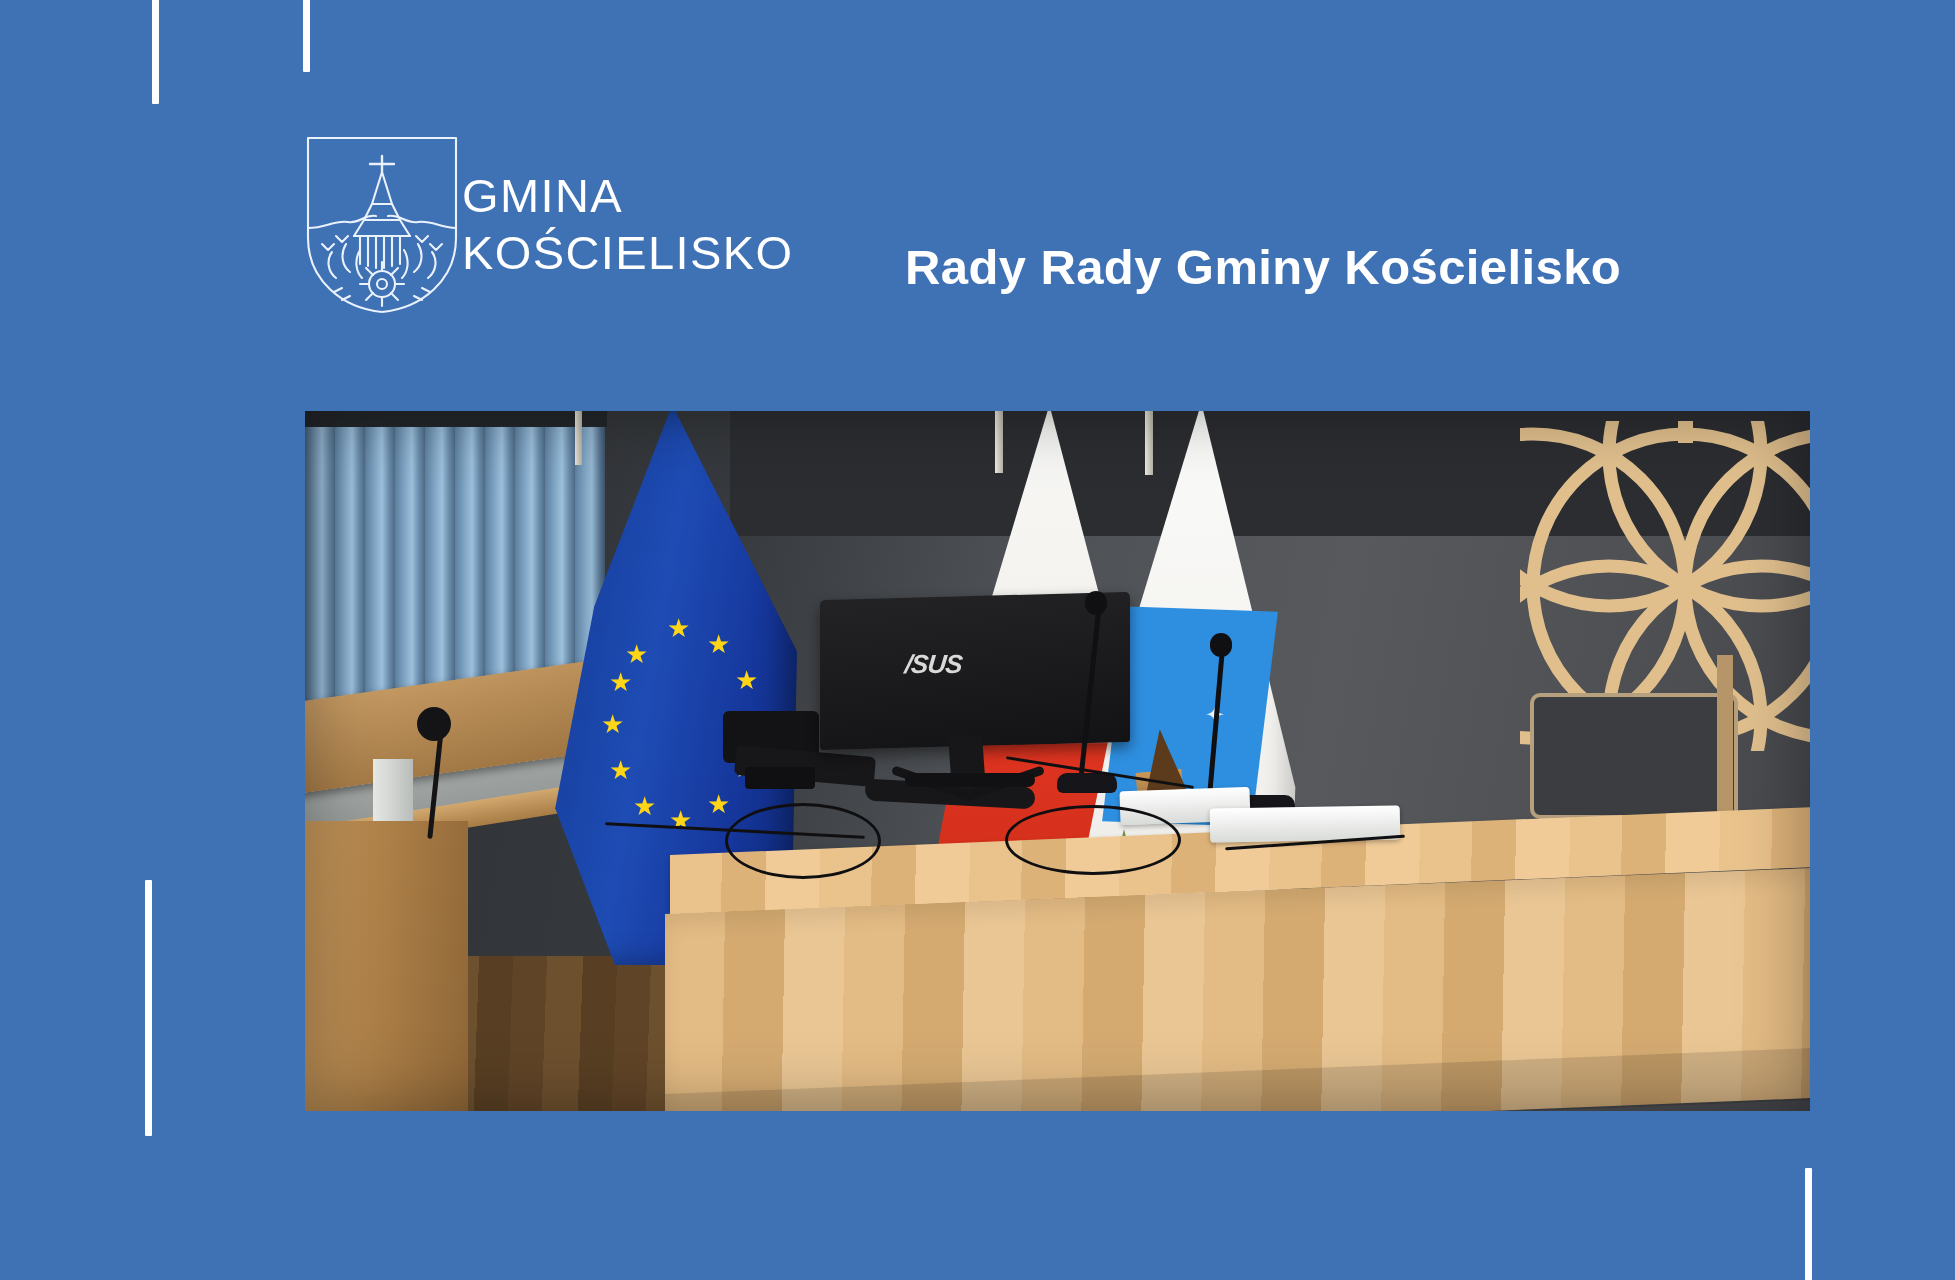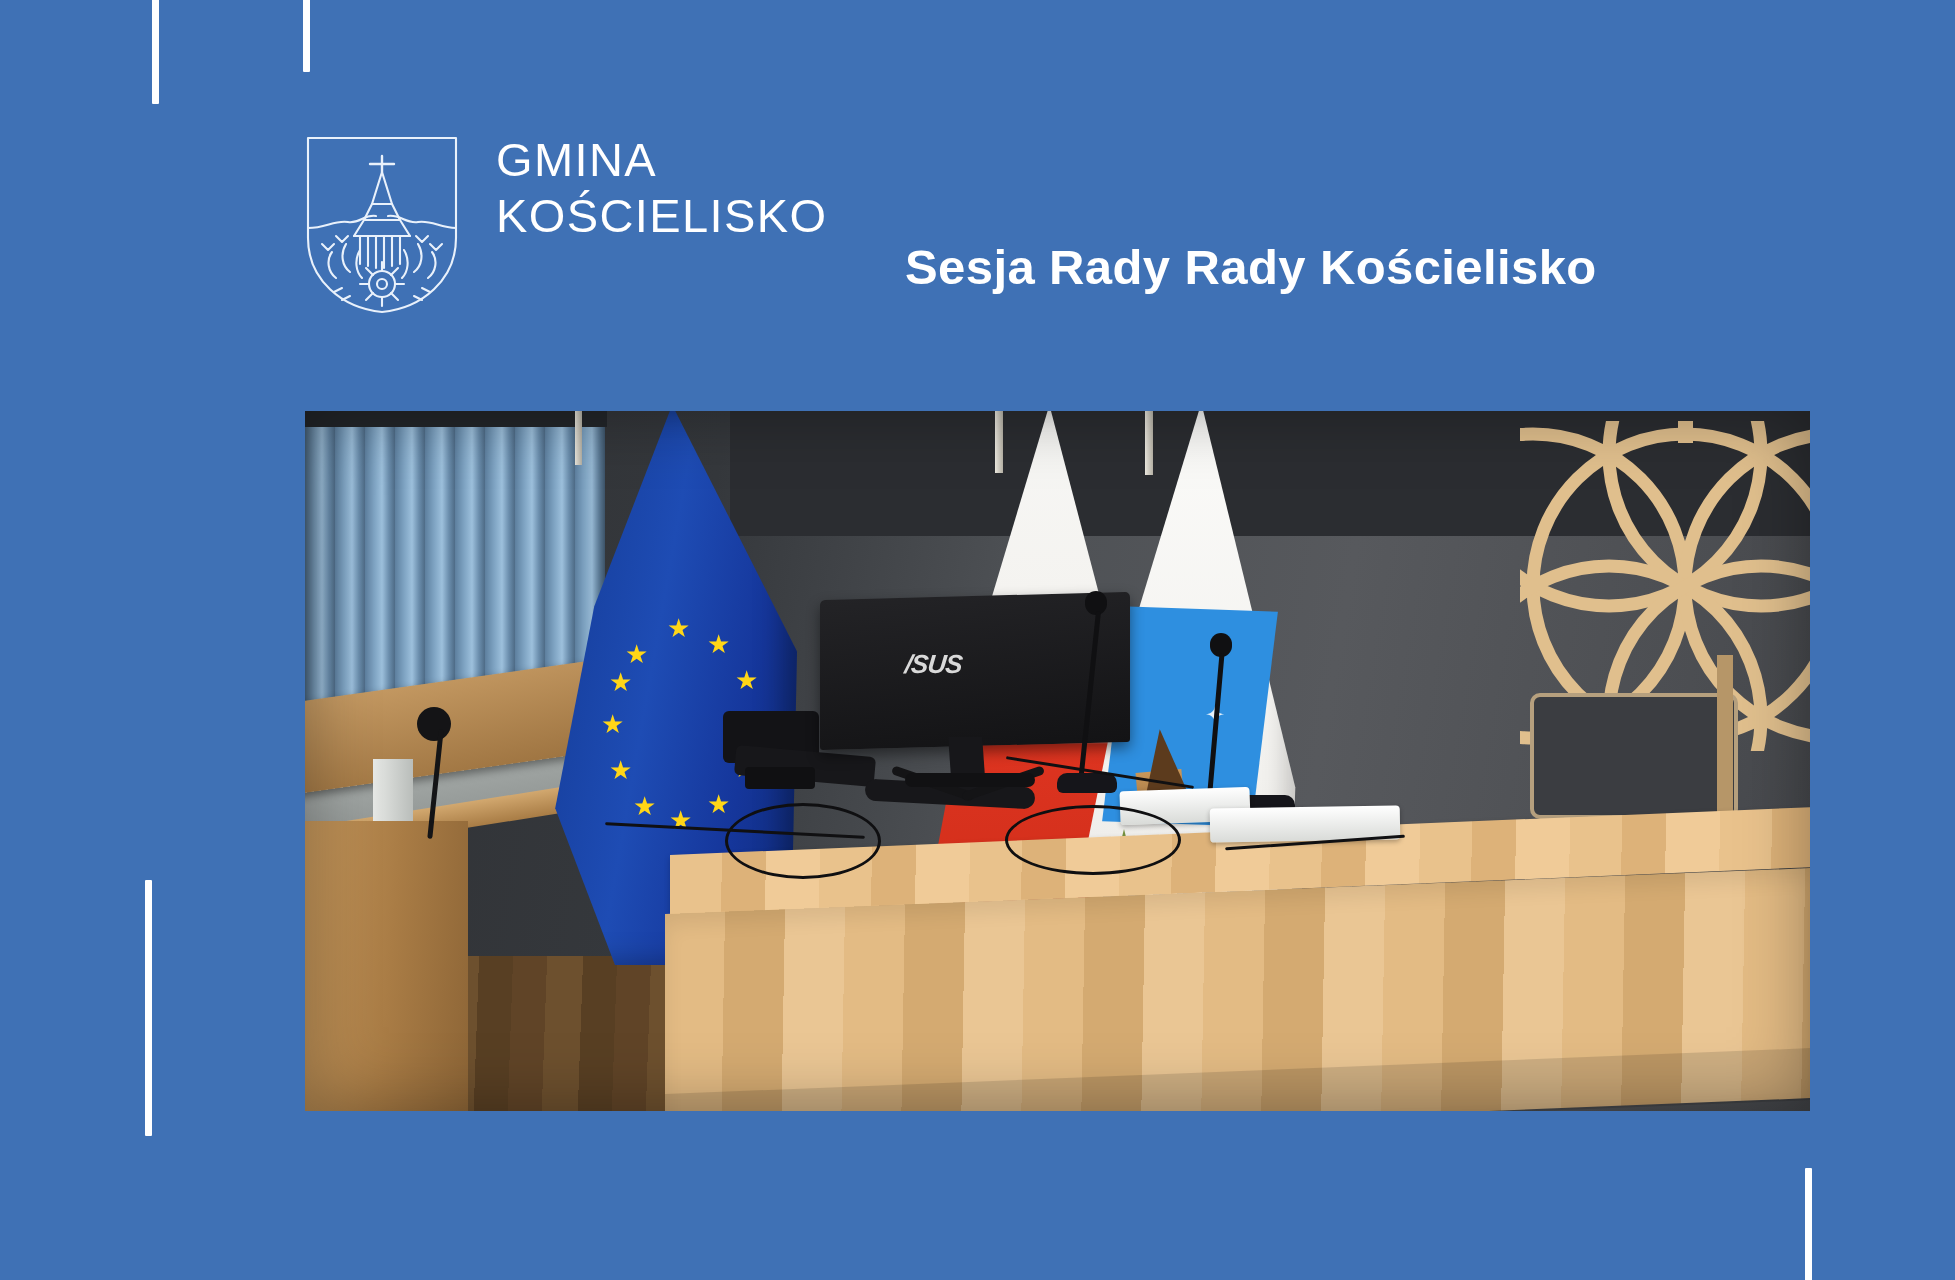--- a/index.html
+++ b/index.html
@@ -12,21 +12,21 @@
   #stage{position:relative;width:1955px;height:1280px;background:#3f71b5;}
 
   
   .vrule{position:absolute;background:#ffffff;border-radius:1px;}
   .vrule-tl-a{left:152px;top:-4px;width:7px;height:108px;}
   .vrule-tl-b{left:303px;top:-4px;width:7px;height:76px;}
   .vrule-bl{left:145px;top:880px;width:7px;height:256px;}
   .vrule-br{left:1805px;top:1168px;width:7px;height:130px;}
 
   
-  .brand{position:absolute;left:302px;top:132px;display:flex;gap:34px;}
+  .brand{position:absolute;left:302px;top:132px;display:flex;align-items:center;}
   .crest{width:160px;height:185px;display:block;}
   .brand-text{
     color:#ffffff;font-size:47px;line-height:1.20;letter-spacing:1.4px;
     font-weight:400;white-space:pre-line;
   }
   .session-title{
     position:absolute;left:905px;top:206px;
     color:#ffffff;font-size:49px;font-weight:bold;letter-spacing:.4px;
     white-space:nowrap;
   }
@@ -192,21 +192,21 @@
                  M102 118 C108 128 106 140 100 146"></path>
         <path d="M26 118 l-6 -6 M26 118 l6 -6 M40 110 l-6 -6 M40 110 l6 -6
                  M134 118 l6 -6 M134 118 l-6 -6 M120 110 l6 -6 M120 110 l-6 -6"></path>
         <path d="M40 156 l-8 4 M48 164 l-8 4 M120 156 l8 4 M112 164 l8 4"></path>
       </svg>
     </span>
     <div class="brand-text">GMINA
 KOŚCIELISKO</div>
   </div>
 
-  <h1 class="session-title">Sesja Rady Rady Kościelisko</h1>
+  <h1 class="session-title">Rady Rady Gminy Kościelisko</h1>
 
   <div class="photo">
 
     <div class="ph wall-dark"></div>
     <div class="ph wall-upper"></div>
 
     <div class="ph blinds"></div>
     <div class="ph blinds-top"></div>
     <div class="ph blinds-frame"></div>
 

